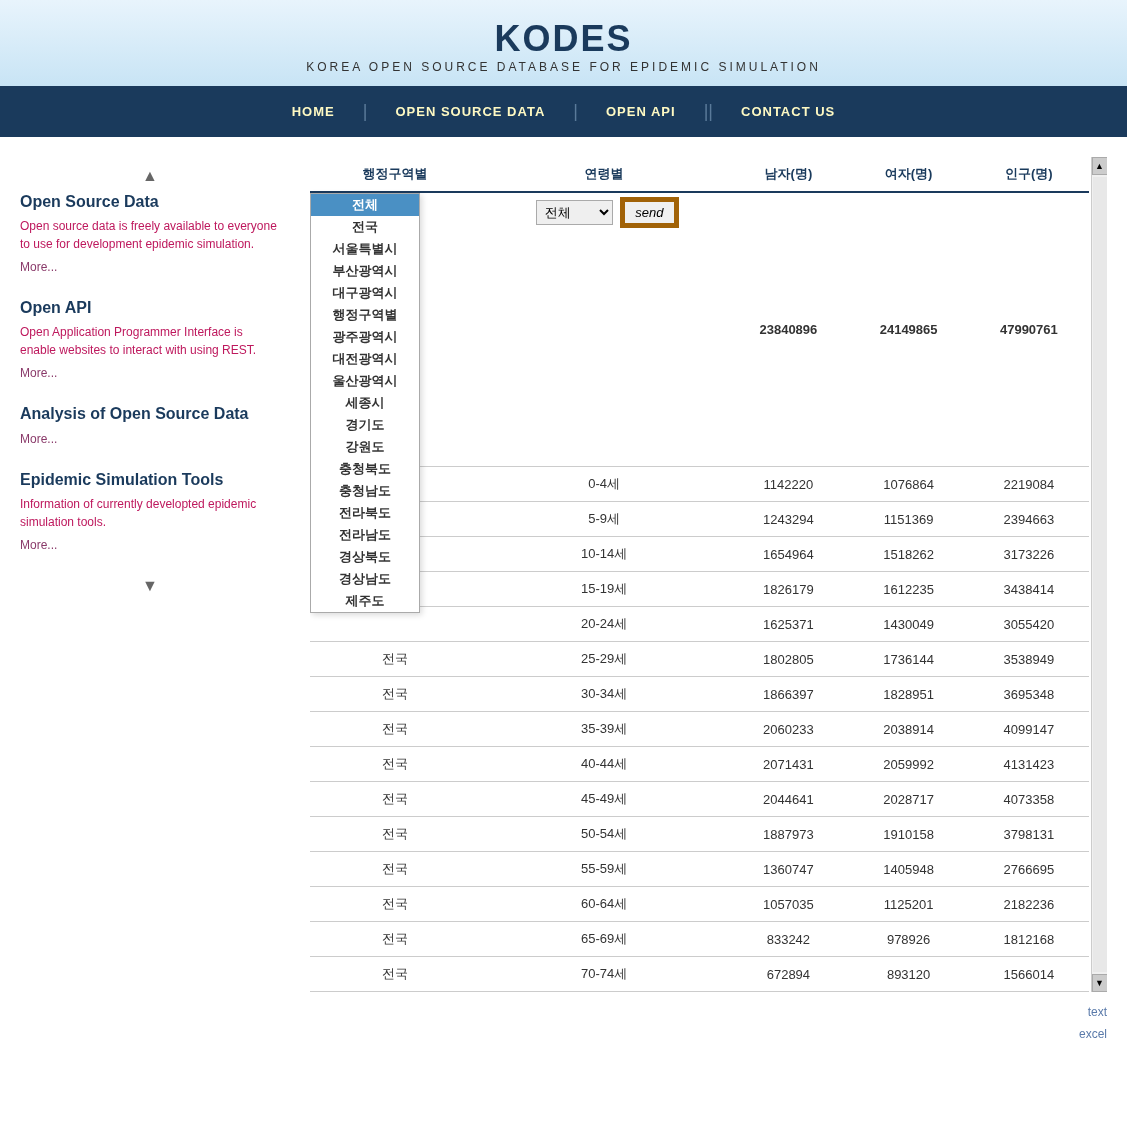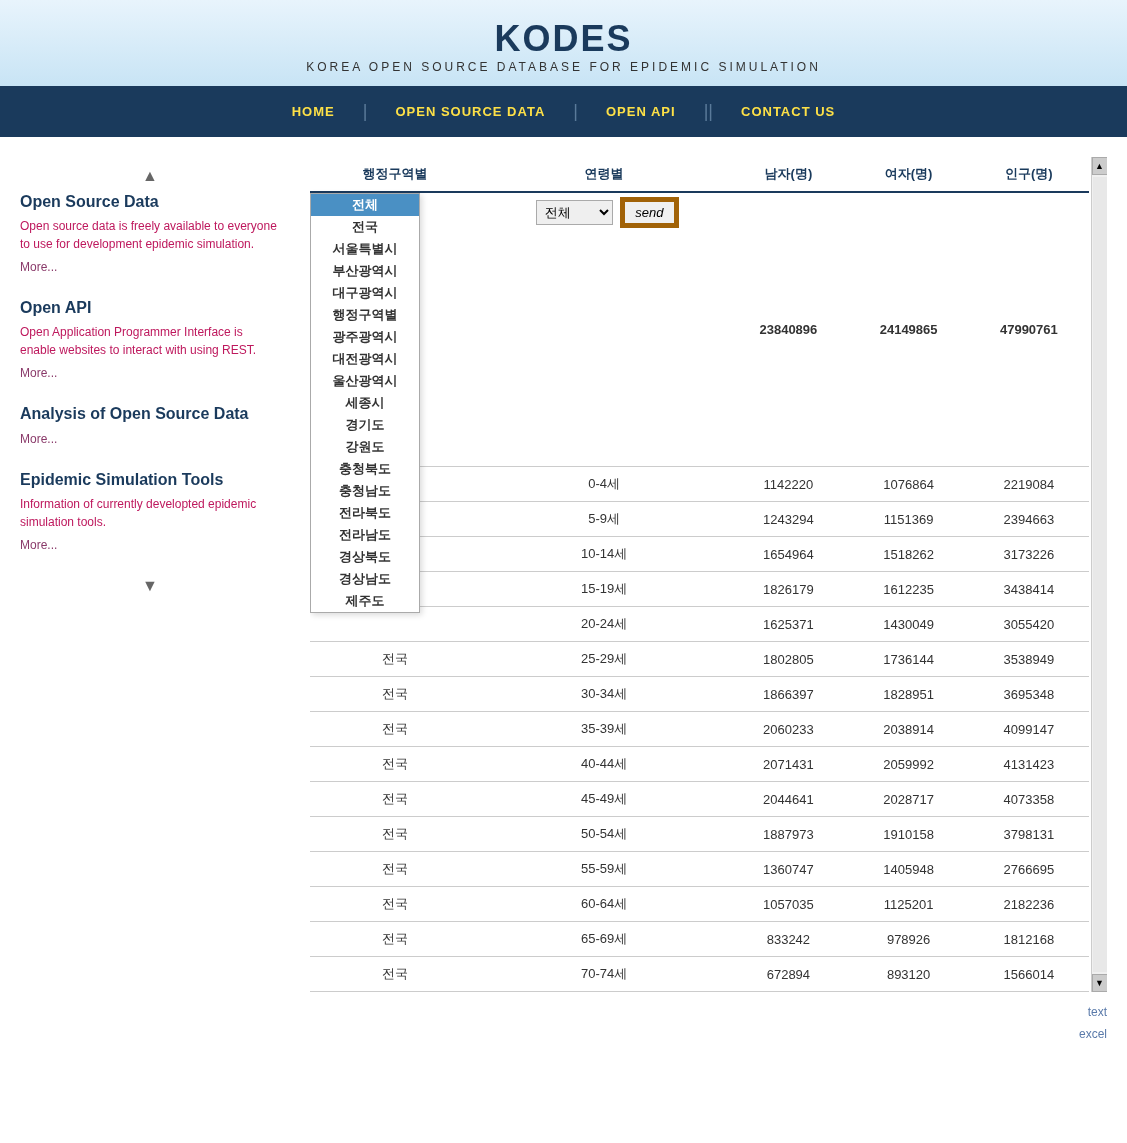--- a/index.html
+++ b/index.html
@@ -25,21 +25,21 @@
 
     
     nav {
       background: #1a3a5c;
       display: flex;
       align-items: center;
       justify-content: center;
       padding: 0;
     }
     nav a {
-      color: #fde047;
+      color: #fef9c3;
       text-decoration: none;
       font-size: 13px;
       font-weight: bold;
       letter-spacing: 1px;
       padding: 18px 28px;
       display: inline-block;
     }
     nav .sep {
       color: #5a7a9a;
       font-size: 18px;

